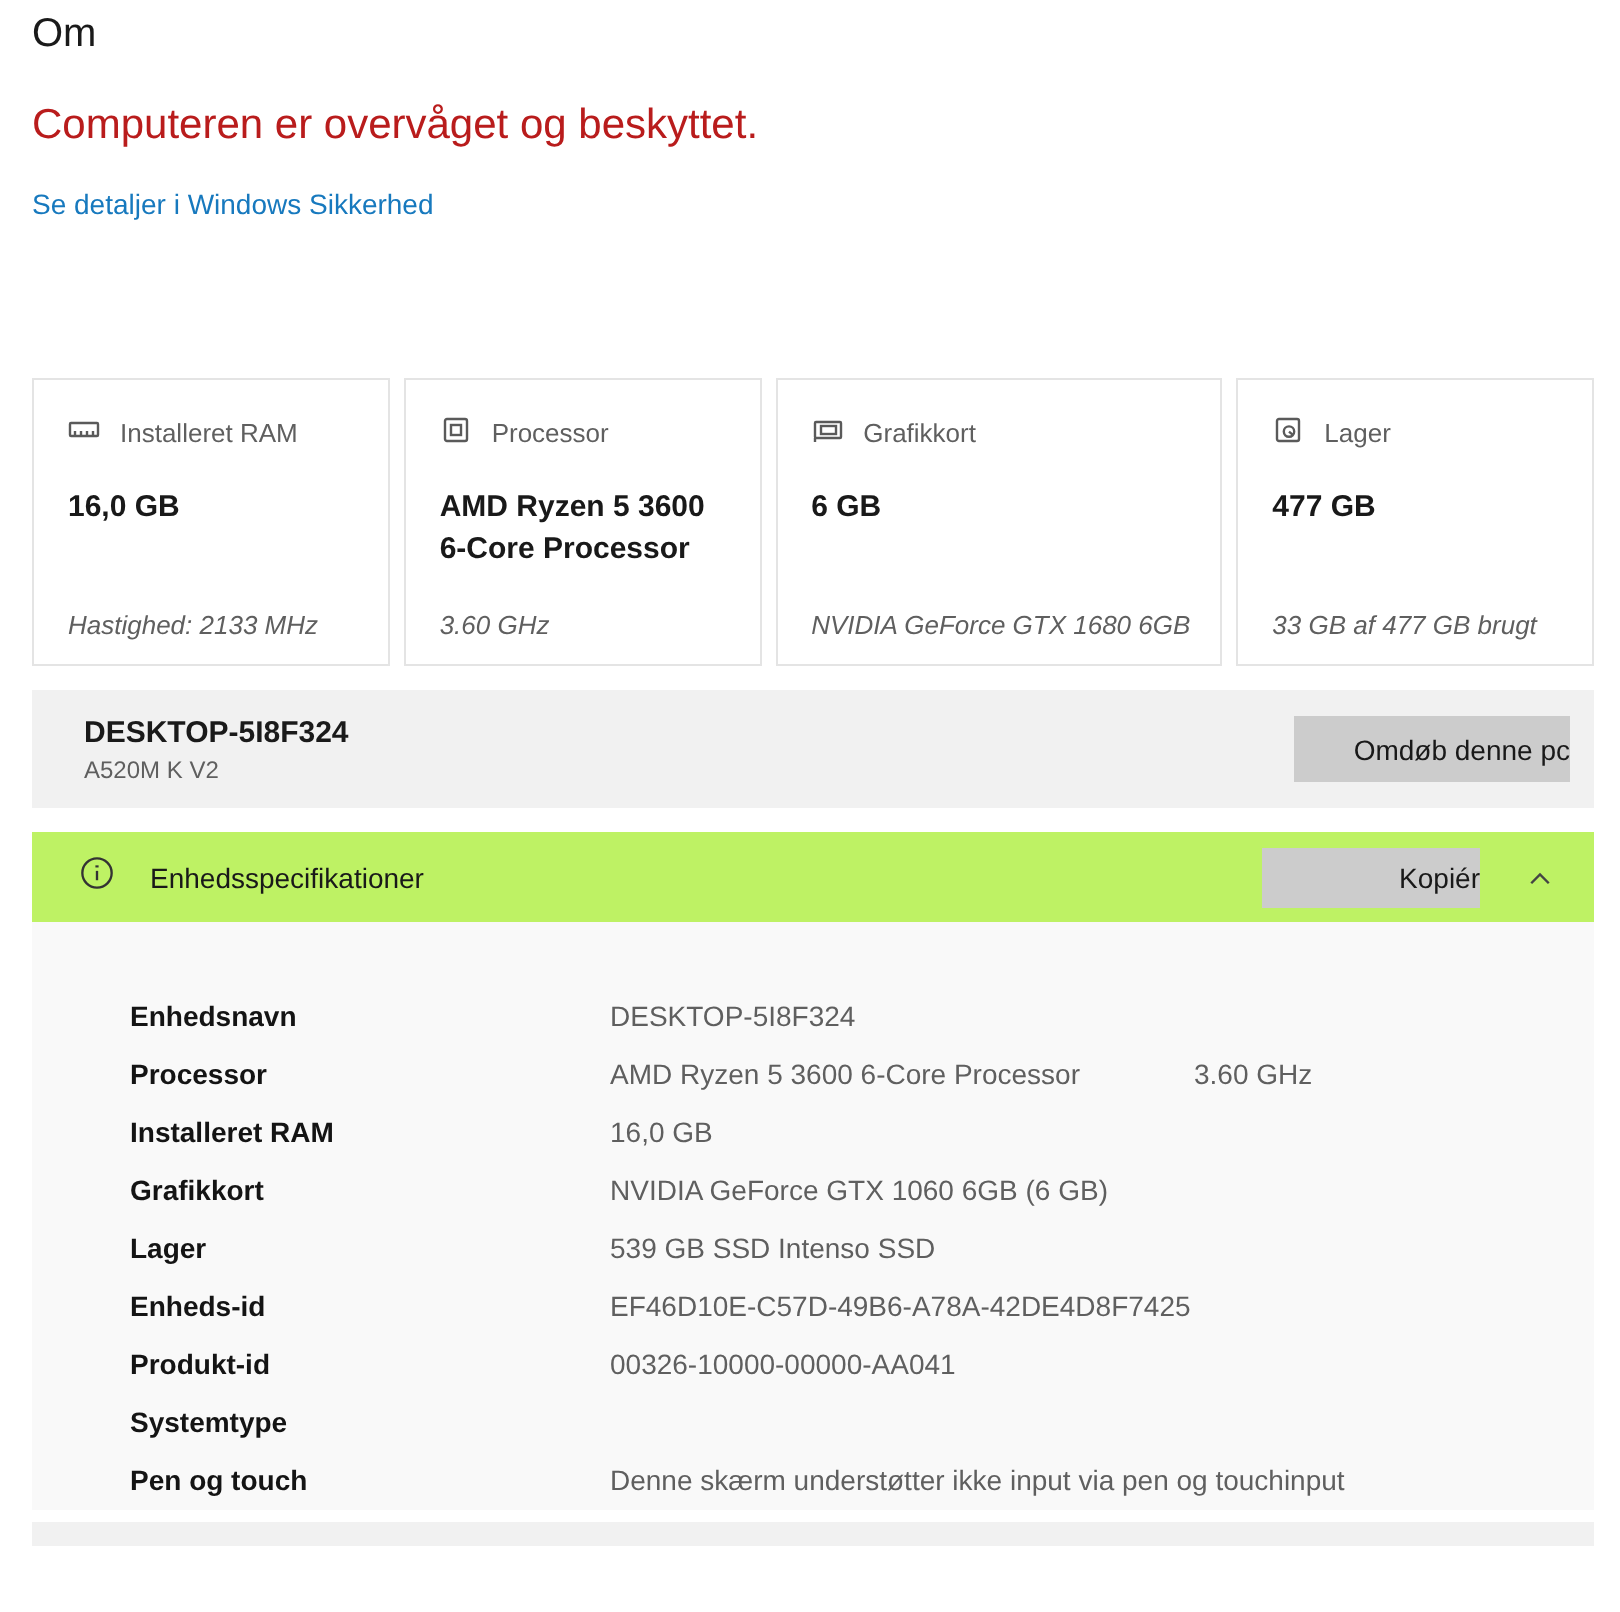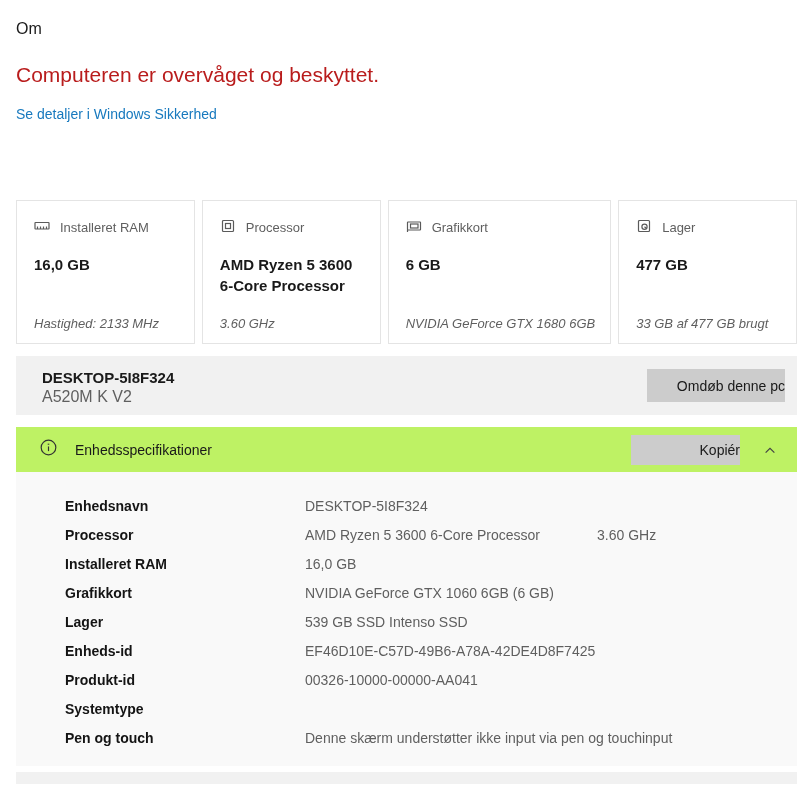--- a/index.html
+++ b/index.html
@@ -5,22 +5,22 @@
   * { margin: 0; padding: 0; box-sizing: border-box; }
   html, body { width: 810px; height: 806px; overflow: hidden; }
   body {
     background: #ffffff;
     font-family: "Liberation Sans", sans-serif;
     color: #191919;
   }
   .content { margin-left: 16px; width: 781px; }
 
   .page-title {
-    margin-top: 12px;
-    font-size: 16px;
+    margin-top: 0;
+    font-size: 20px;
     font-weight: 300;
     line-height: 34px;
     color: #1a1a1a;
   }
   .page-subtitle {
     margin-top: 14px;
     font-size: 21px;
     font-weight: 400;
     line-height: 29px;
     width: 370px;
@@ -77,21 +77,21 @@
   .device-bar {
     margin-top: 12px;
     height: 59px;
     background: #f1f1f1;
     display: flex;
     align-items: center;
     padding: 0 12px 0 26px;
   }
   .device-names { flex: 1 1 auto; }
   .device-name { font-size: 15px; font-weight: 600; color: #1a1a1a; line-height: 19px; }
-  .device-model { font-size: 16px; color: #5f5f5f; line-height: 15px; margin-top: 2px; }
+  .device-model { font-size: 12px; color: #5f5f5f; line-height: 15px; margin-top: 2px; }
   .win-button {
     background: #cccccc;
     border: none;
     font-family: "Liberation Sans", sans-serif;
     font-size: 14px;
     color: #191919;
     cursor: pointer;
     padding: 0;
     text-align: right;
   }
@@ -110,21 +110,21 @@
   .copy-button { width: 109px; height: 30px; margin-right: 21px; }
   .chevron { background: none; border: none; cursor: pointer; padding: 2px; line-height: 0; }
 
   .spec-body {
     background: #f9f9f9;
     padding: 26px 0 7px 0;
   }
   .spec-row {
     display: flex;
     height: 29px;
-    align-items: flex-start;
+    align-items: flex-end;
     padding-left: 49px;
     font-size: 14px;
   }
   .spec-label { width: 240px; font-weight: 700; color: #141414; }
   .spec-value { width: 292px; color: #5f5f5f; white-space: nowrap; }
   .spec-extra { color: #5f5f5f; }
 
   .next-section-strip {
     margin-top: 6px;
     height: 12px;

